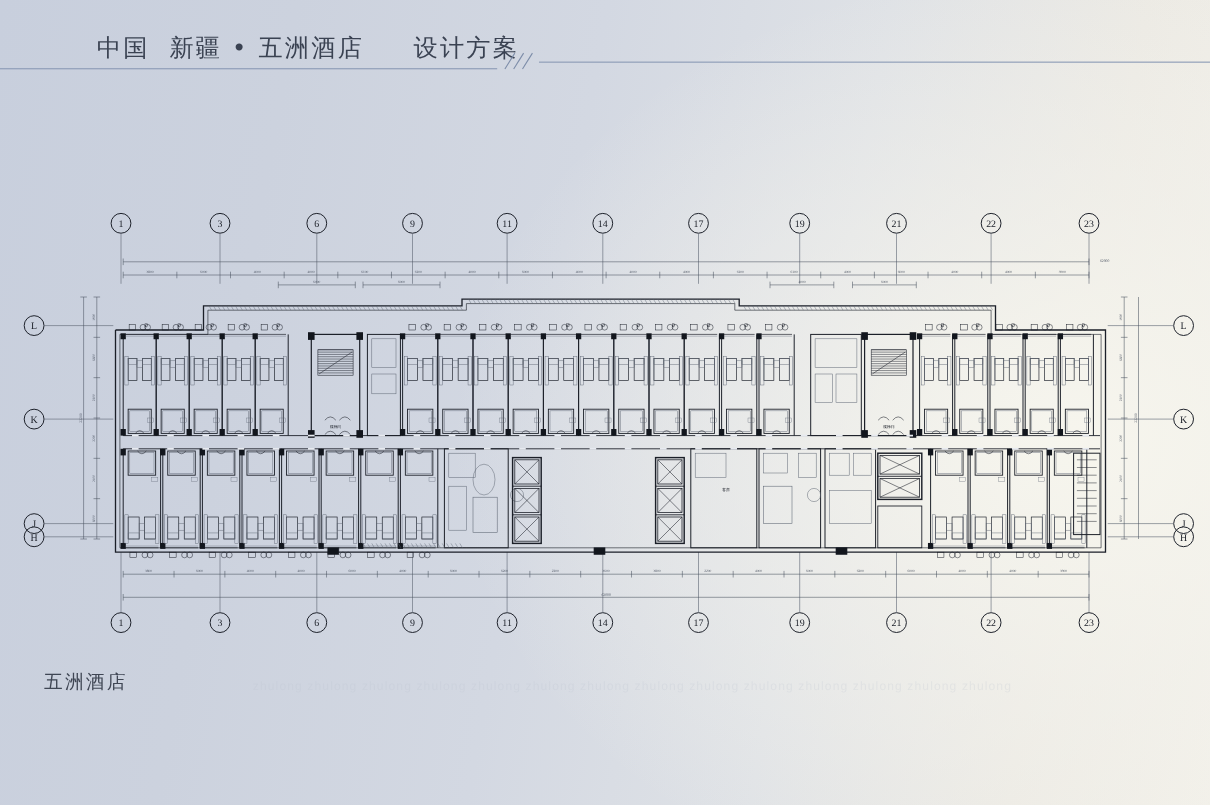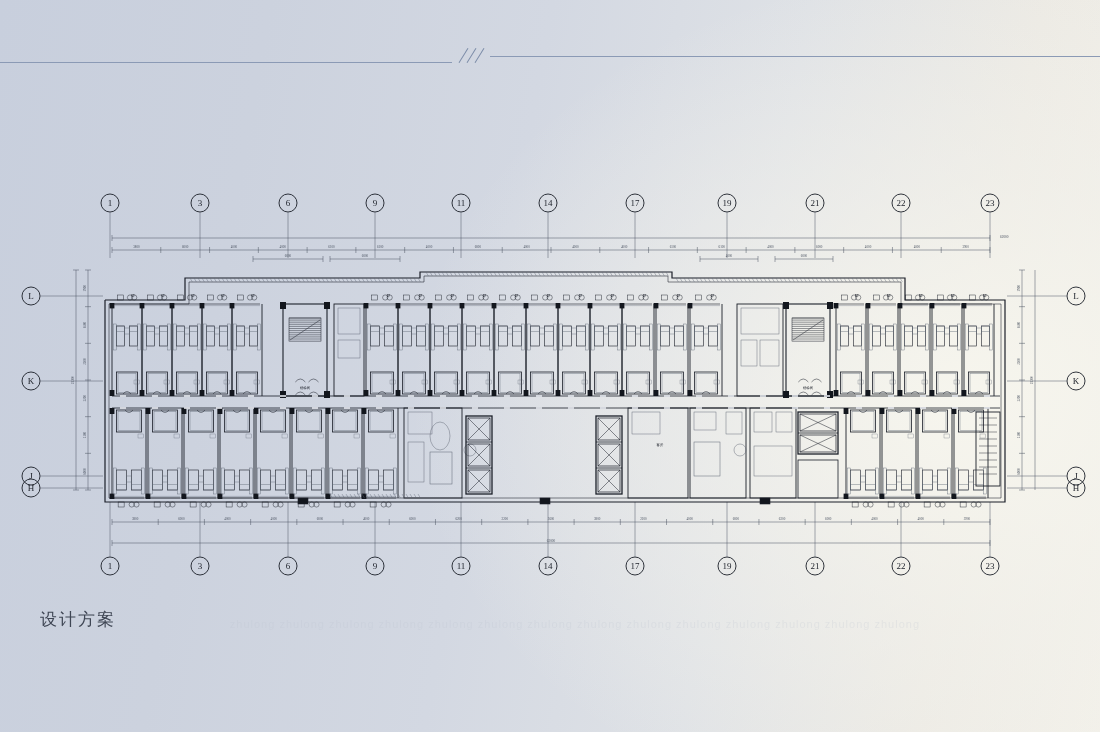--- a/index.html
+++ b/index.html
@@ -45,20 +45,21 @@
   }
   #watermark div{
     font-family:"Liberation Sans",sans-serif;font-size:11px;
     color:#b9c0cd;white-space:nowrap;letter-spacing:1px;
   }
 </style>
 </head>
 <body>
 
 <div id="header">
+  <div id="title">中国  新疆 • 五洲酒店     设计方案</div>
   <div class="hline" id="hl-left"></div>
   <div class="hline" id="hl-right"></div>
   <div class="slash" id="sl1"></div>
   <div class="slash" id="sl2"></div>
   <div class="slash" id="sl3"></div>
 </div>
 
 <div id="drawing">
   <svg id="plansvg" width="1100" height="450" viewBox="0 0 1100 450">
       <circle cx="110" cy="53" r="9" fill="none" stroke="#1b1f28" stroke-width="0.9"></circle>
@@ -1416,17 +1417,17 @@
       <line x1="394" y1="344" x2="396.4" y2="348" stroke="#5d6573" stroke-width="0.4"></line>
       <line x1="398" y1="344" x2="400.4" y2="348" stroke="#5d6573" stroke-width="0.4"></line>
       <line x1="402" y1="344" x2="404.4" y2="348" stroke="#5d6573" stroke-width="0.4"></line>
       <line x1="406" y1="344" x2="408.4" y2="348" stroke="#5d6573" stroke-width="0.4"></line>
       <line x1="410" y1="344" x2="412.4" y2="348" stroke="#5d6573" stroke-width="0.4"></line>
       <line x1="414" y1="344" x2="416.4" y2="348" stroke="#5d6573" stroke-width="0.4"></line>
       <line x1="418" y1="344" x2="420.4" y2="348" stroke="#5d6573" stroke-width="0.4"></line>
     </svg>
 </div>
 
-<div id="caption">设计方案</div>
+<div id="caption">五洲酒店</div>
 
 <div id="watermark">
   <div>zhulong  zhulong  zhulong  zhulong  zhulong  zhulong  zhulong  zhulong  zhulong  zhulong  zhulong  zhulong  zhulong  zhulong</div>
 </div>
 
 </body></html>

